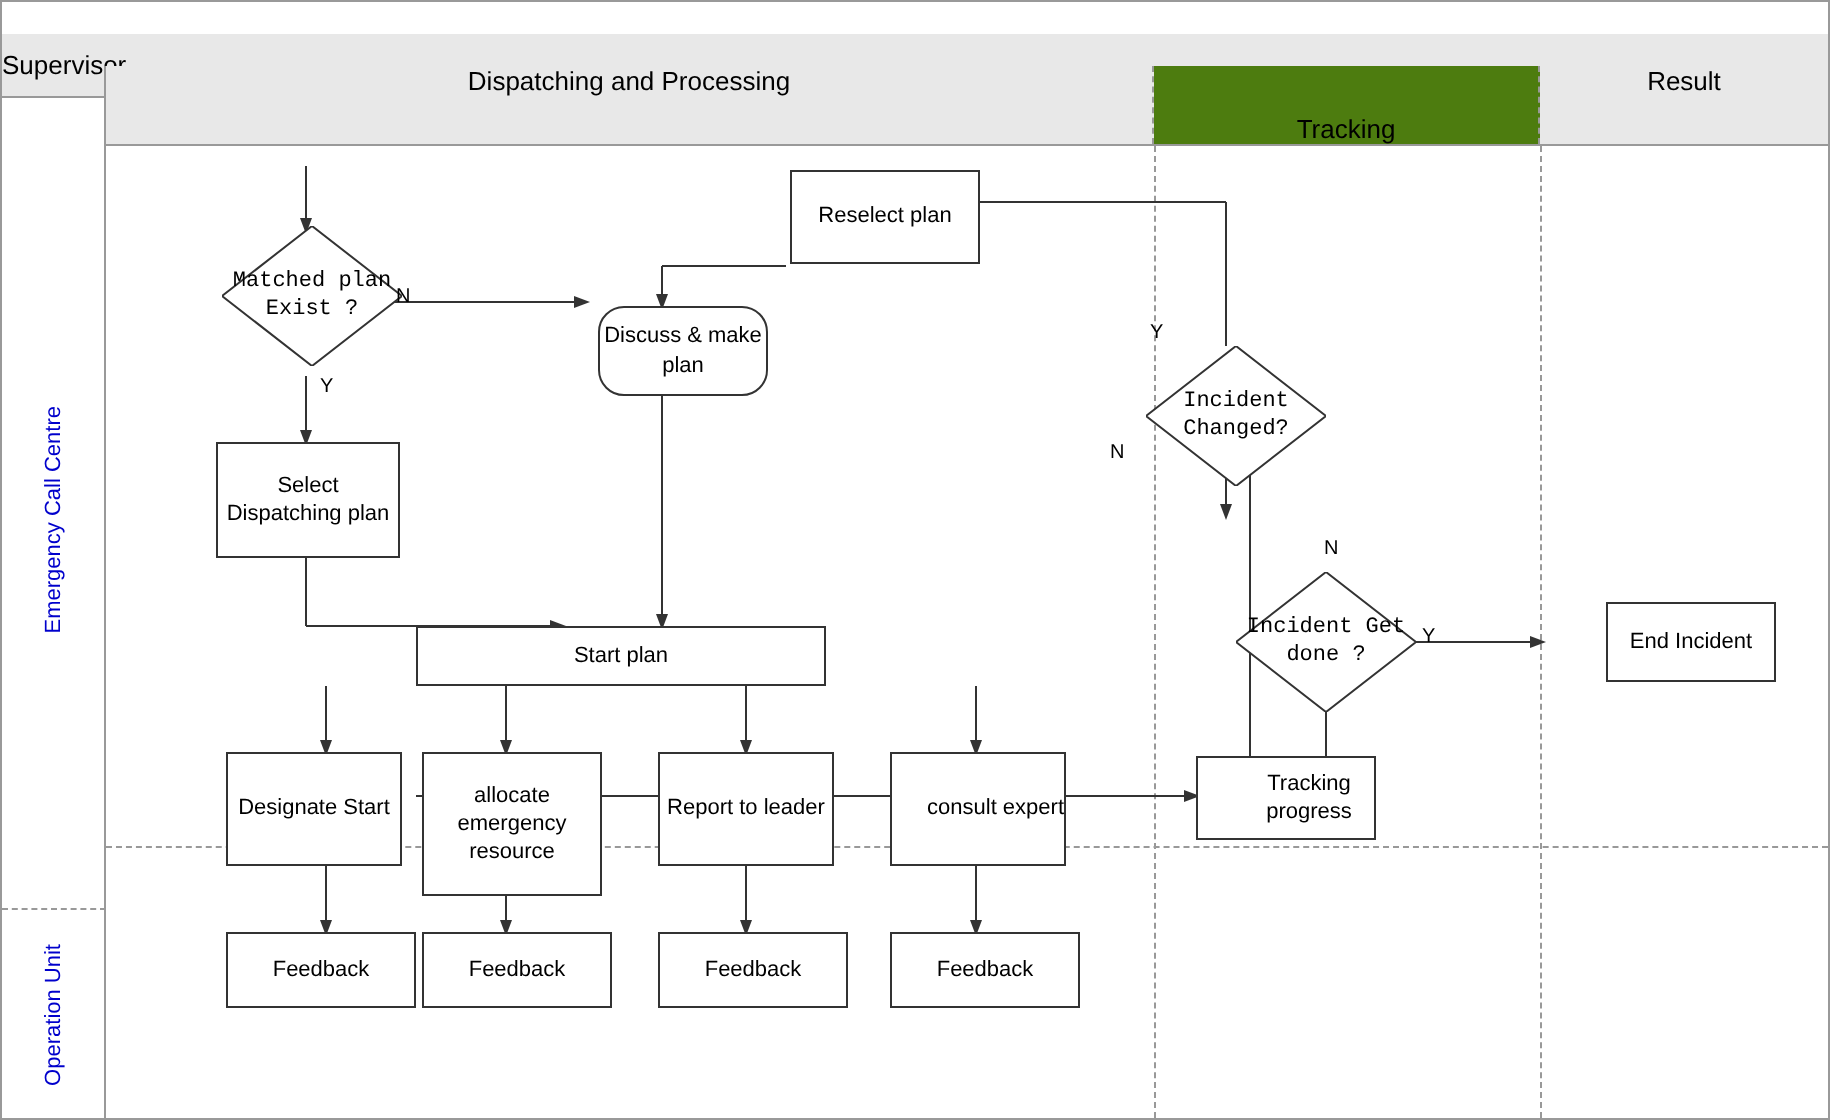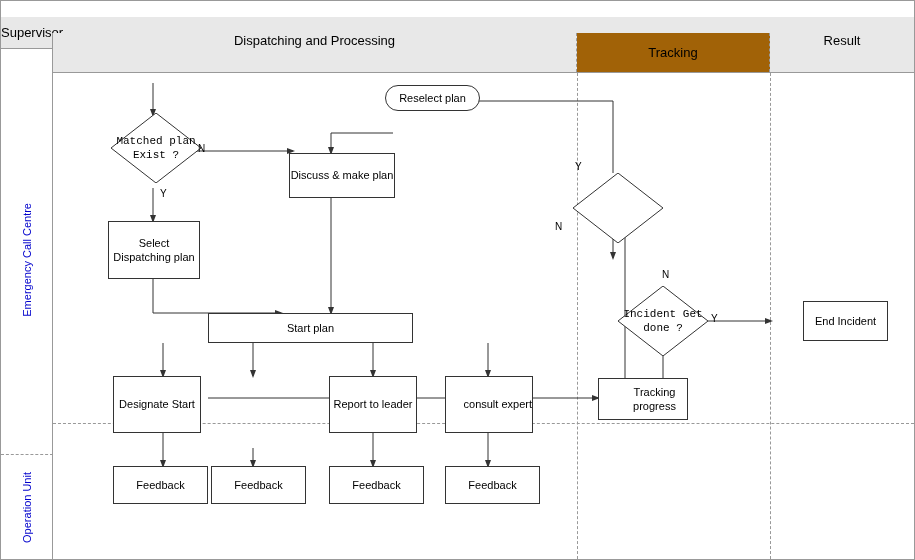--- a/index.html
+++ b/index.html
@@ -90,24 +90,24 @@
       flex: 0 0 524px;
       background: #e8e8e8;
       border-right: 1px dashed #999;
       display: flex;
       align-items: flex-start;
       justify-content: center;
       font-size: 13px;
     }
     .col-tracking {
       flex: 0 0 193px;
-      background: #a16207;
+      background: #4d7c0f;
       border-right: 1px dashed #999;
       display: flex;
-      align-items: center;
+      align-items: flex-end;
       justify-content: center;
       font-size: 13px;
     }
     .col-result {
       flex: 1;
       background: #e8e8e8;
       display: flex;
       align-items: flex-start;
       justify-content: center;
       font-size: 13px;
@@ -282,50 +282,56 @@
       </svg>
     </div>
     <div class="diamond-label" style="left:58px; top:40px; width:90px; height:70px;">
       <span>Matched plan Exist ?</span>
     </div>
 
     <div class="shape rect" style="left:55px; top:148px; width:92px; height:58px;">
       <span>Select Dispatching plan</span>
     </div>
 
-    <div class="shape rect" style="left:236px; top:80px; width:106px; height:45px;">
+    <div class="shape rect" style="left:246px; top:80px; width:85px; height:45px;border-radius:13px;">
       <span>Discuss &amp; make plan</span>
     </div>
 
     <div class="shape rect" style="left:155px; top:240px; width:205px; height:30px;">
       <span>Start plan</span>
     </div>
 
-    <div class="shape rect" style="left:332px; top:12px; width:95px; height:26px;border-radius:16px;">
+    <div class="shape rect" style="left:342px; top:12px; width:95px; height:47px;">
       <span>Reselect plan</span>
     </div>
 
     <div class="shape rect" style="left:60px; top:303px; width:88px; height:57px;">
       <span>Designate Start</span>
     </div>
 
+    <div class="shape rect" style="left:158px; top:303px; width:90px; height:72px;">
+      <span>allocate emergency resource</span>
+    </div>
 
     <div class="shape rect" style="left:276px; top:303px; width:88px; height:57px;">
       <span>Report to leader</span>
     </div>
 
     <div class="shape rect" style="left:392px; top:303px; width:88px; height:57px;justify-content:flex-end;">
       <span>consult expert</span>
     </div>
 
     <div style="position:absolute; left:520px; top:100px; width:90px; height:70px;">
       <svg width="90" height="70">
         <polygon points="45,0 90,35 45,70 0,35" fill="white" stroke="#333" stroke-width="1"></polygon>
       </svg>
     </div>
+    <div class="diamond-label" style="left:520px; top:100px; width:90px; height:70px;">
+      <span>Incident Changed?</span>
+    </div>
 
     <div style="position:absolute; left:565px; top:213px; width:90px; height:70px;">
       <svg width="90" height="70">
         <polygon points="45,0 90,35 45,70 0,35" fill="white" stroke="#333" stroke-width="1"></polygon>
       </svg>
     </div>
     <div class="diamond-label" style="left:565px; top:213px; width:90px; height:70px;">
       <span>Incident Get done ?</span>
     </div>
 

